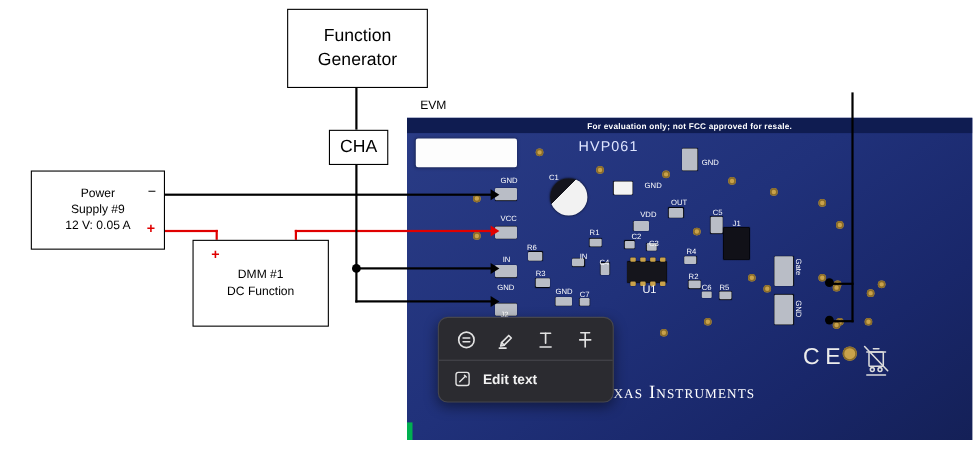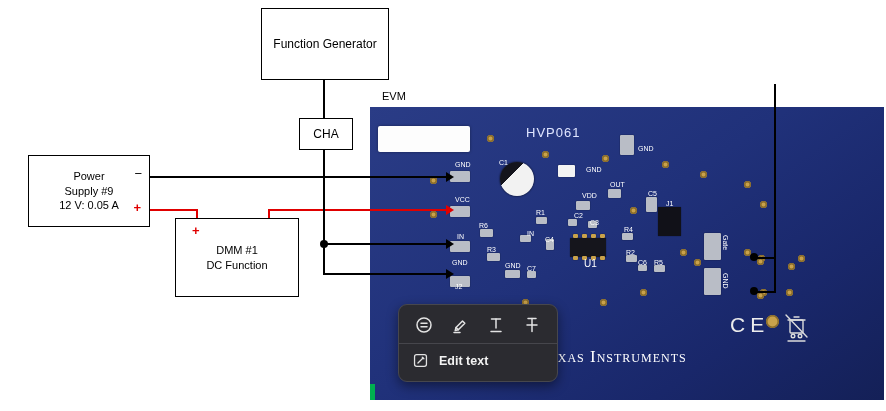--- a/index.html
+++ b/index.html
@@ -2,21 +2,21 @@
 <html style="--wire-red: #e00000;"><head>
 <meta charset="utf-8">
 <style>
   html,body{margin:0;padding:0;background:#fff;}
   #stage{position:relative;width:886px;height:411px;background:#ffffff;
          font-family:"Liberation Sans",sans-serif;overflow:hidden;}
 
   
   .box{position:absolute;background:#fff;border:1.6px solid #000;display:flex;
        flex-direction:column;align-items:center;justify-content:center;text-align:center;
-       font-size:12px;color:#000;z-index:4;line-height:1.35;}
+       font-size:16px;color:#000;z-index:4;line-height:1.35;}
   .term{position:absolute;font-size:13px;line-height:1;}
   .term.red{color:var(--wire-red,#e00000);font-weight:bold;}
 
   
   .wire{position:absolute;z-index:3;}
   .wire.h{height:2px;} .wire.v{width:2px;}
   .wblack{background:#000;} .wred{background:var(--wire-red,#e00000);}
   .arr{position:absolute;z-index:3;width:0;height:0;border:5px solid transparent;border-right:none;}
   .arr.ablack{border-left:8px solid #000;}
   .arr.ared{border-left:8px solid var(--wire-red,#e00000);}
@@ -39,21 +39,21 @@
   #cap{position:absolute;left:130px;top:55px;width:34px;height:34px;border-radius:50%;
        background:linear-gradient(135deg,#14141c 36%,#f2f2f2 36%);box-shadow:0 0 2px #000;}
   #ti{position:absolute;left:168px;top:240px;color:#fff;font-family:"Liberation Serif",serif;
       font-variant:small-caps;font-size:17px;letter-spacing:1px;white-space:nowrap;}
   #ce{position:absolute;left:360px;top:206px;color:#ececec;font-size:21px;letter-spacing:5px;}
   #weee{position:absolute;left:412px;top:203px;}
   #greentab{position:absolute;left:0;top:277px;width:5px;height:17px;background:#00b050;}
 
   
   #ctx{position:absolute;left:398px;top:288px;width:158px;background:#2b2b30;border:1px solid #47474d;
-       border-radius:9px;z-index:10;box-shadow:0 4px 12px rgba(0,0,0,.45);padding:4px 0 6px;margin-top:16px;}
+       border-radius:9px;z-index:10;box-shadow:0 4px 12px rgba(0,0,0,.45);padding:4px 0 6px;}
   .icon-row{display:flex;justify-content:space-between;align-items:center;padding:4px 13px 6px;}
   .tool-btn{width:24px;height:24px;display:flex;align-items:center;justify-content:center;background:none;border:none;cursor:pointer;padding:0;}
   .divider{height:1px;background:#46464c;margin:0 0 2px;}
   .menu-item{display:flex;align-items:center;gap:10px;padding:6px 13px;color:#f2f2f2;
              font-size:12.5px;font-weight:bold;cursor:pointer;}
   .icn{stroke:#e3e3e3;stroke-width:1.5;fill:none;stroke-linecap:round;stroke-linejoin:round;}
 </style>
 </head>
 <body>
 
@@ -78,20 +78,23 @@
 
   <div class="box" style="left:175px;top:218px;width:122px;height:77px;font-size:11px;">
     <div>DMM #1</div>
     <div>DC Function</div>
     <span class="term red" style="left:16px;top:5px;">+</span>
   </div>
 
   <span id="evm-label">EVM</span>
 
   <div id="board">
+    <div id="banner">
+      <span>For evaluation only; not FCC approved for resale.</span>
+    </div>
     <div id="sticker"></div>
     <div id="hvp">HVP061</div>
     <div id="cap"></div>
     <div id="board-decor">
         <div class="pad" style="left: 80px; top: 64px; width: 20px; height: 11px;"></div>
         <div class="pad" style="left: 80px; top: 99px; width: 20px; height: 11px;"></div>
         <div class="pad" style="left: 80px; top: 134px; width: 20px; height: 11px;"></div>
         <div class="pad" style="left: 80px; top: 169px; width: 20px; height: 11px;"></div>
         <div class="pad" style="left: 188px; top: 58px; width: 17px; height: 12px; background: rgb(243, 243, 243);"></div>
         <div class="pad" style="left: 206px; top: 94px; width: 14px; height: 9px;"></div>

